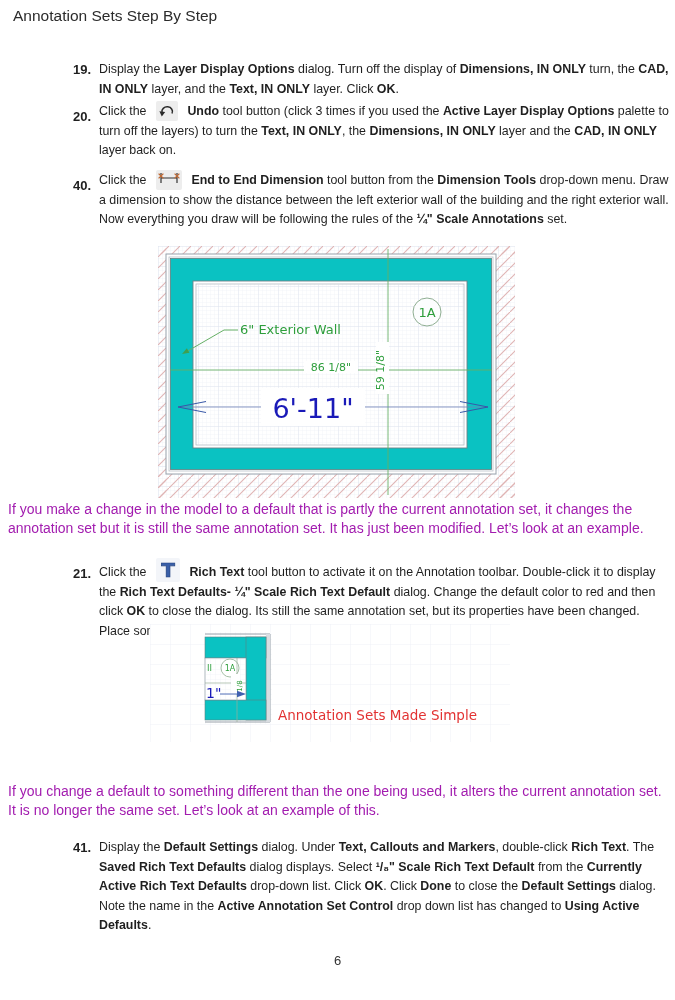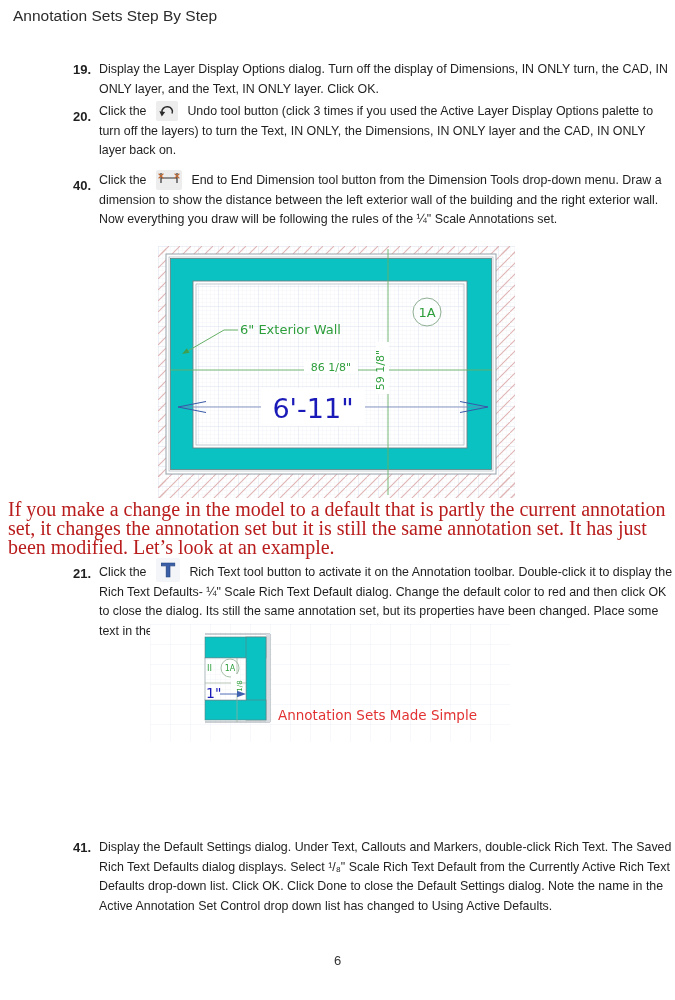--- a/index.html
+++ b/index.html
@@ -2,23 +2,23 @@
 <html><head>
 <meta charset="utf-8">
 <style>
   html,body{margin:0;padding:0;background:#ffffff;}
   .page{position:relative;width:675px;height:1000px;background:#fff;overflow:hidden;
         font-family:"Liberation Sans",sans-serif;color:#1f1f1f;border-radius:25px;}
   .doc-title{position:absolute;left:13px;top:7px;font-size:15.5px;color:#2b2b2b;}
   .step{position:absolute;left:62px;width:601px;display:flex;margin-left:11px;}
   .step .num{flex:none;width:26px;font-weight:bold;font-size:13px;line-height:19.5px;}
   .step .body{flex:1;font-size:12.4px;line-height:19.5px;}
-  .b{font-weight:normal;}
-  .para{position:absolute;left:8px;width:660px;font-family:Liberation Serif, serif;
-        font-size:20px;line-height:19px;color:#b91c1c;}
+  .b{font-weight:bold;}
+  .para{position:absolute;left:8px;width:660px;font-family:Liberation Sans, sans-serif;
+        font-size:14px;line-height:19px;color:#a21caf;}
   .inline-icon{display:inline-block;vertical-align:-6px;margin:0 6px;line-height:0;}
   .figure{position:absolute;}
   .page-number{position:absolute;top:953px;left:0;width:675px;text-align:center;
         font-size:13px;color:#333;}
   svg text{font-family:"DejaVu Sans",sans-serif;}
 </style>
 </head>
 <body>
 
 <div class="page">
@@ -152,20 +152,21 @@
       <line x1="87" y1="34" x2="87" y2="98" stroke="#9ab09a" stroke-width="0.7"></line>
       <rect x="81" y="50" width="9" height="20" fill="#ffffff"></rect>
       <text x="86" y="68" text-anchor="middle" font-size="7" fill="#2e9e3c" transform="rotate(-90 86 62)">1/8</text>
       <text x="56" y="74" font-size="14" fill="#1a1ab8">1"</text>
       <line x1="70" y1="70" x2="93" y2="70" stroke="#4060b0" stroke-width="0.9"></line>
       <polygon points="96,70 87,66.8 87,73.2" fill="#4060b0"></polygon>
       <text x="128" y="96" font-size="13.5" fill="#e23232">Annotation Sets Made Simple</text>
     </svg>
   </div>
 
+  <div class="para" style="top:782px">If you change a default to something different than the one being used, it alters the current annotation set. It is no longer the same set. Let’s look at an example of this.</div>
 
   <div class="step" style="top:838px">
     <div class="num">41.</div>
     <div class="body"><span>Display the </span><span class="b">Default Settings</span><span> dialog. Under </span><span class="b">Text, Callouts and Markers</span><span>, double-click </span><span class="b">Rich Text</span><span>. The </span><span class="b">Saved Rich Text Defaults</span><span> dialog displays. Select </span><span class="b">¹/₈" Scale Rich Text Default</span><span> from the </span><span class="b">Currently Active Rich Text Defaults</span><span> drop-down list. Click </span><span class="b">OK</span><span>. Click </span><span class="b">Done</span><span> to close the </span><span class="b">Default Settings</span><span> dialog. Note the name in the </span><span class="b">Active Annotation Set Control</span><span> drop down list has changed to </span><span class="b">Using Active Defaults</span><span>.</span></div>
   </div>
 
   <div class="page-number">6</div>
 
 </div>
 

